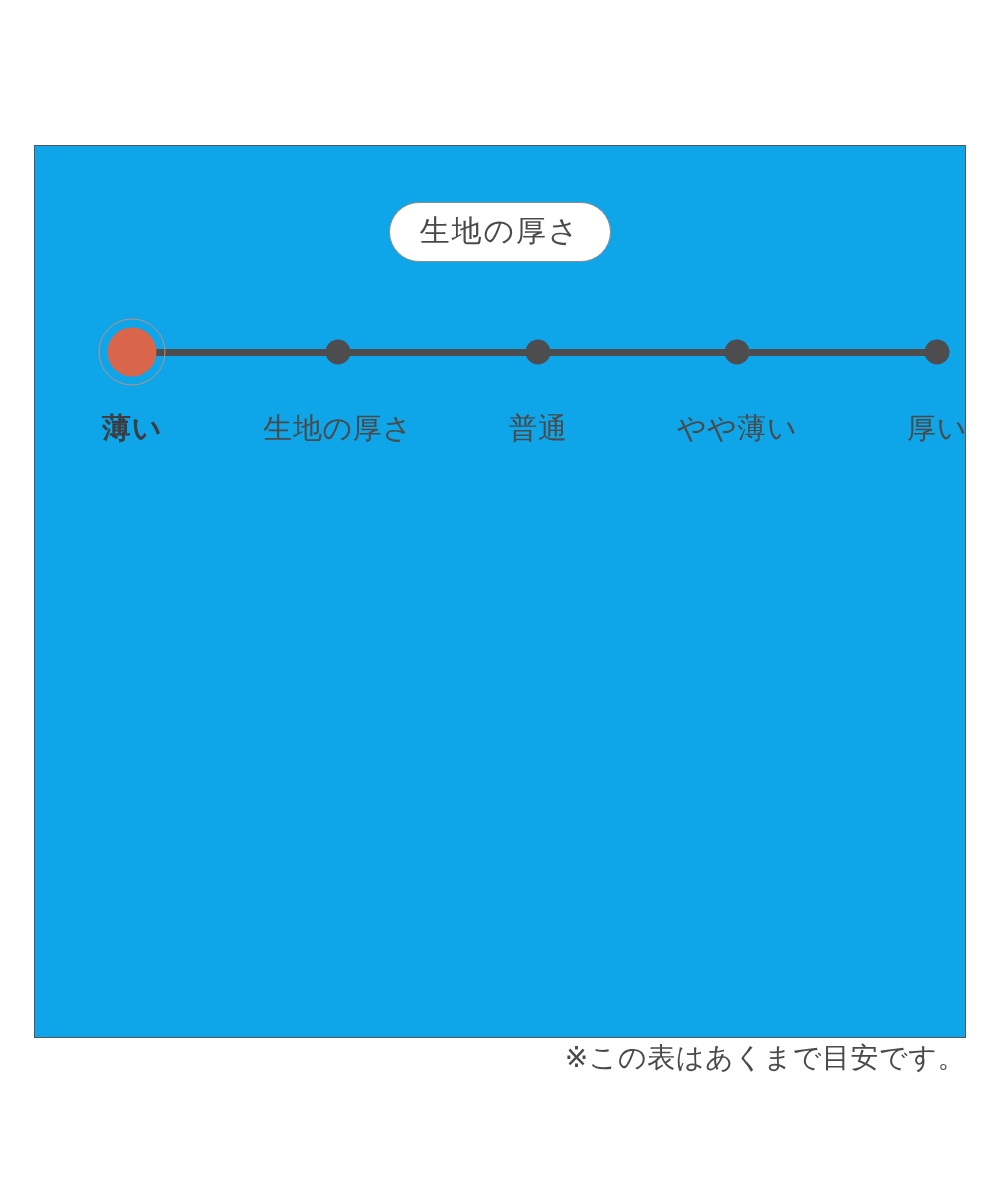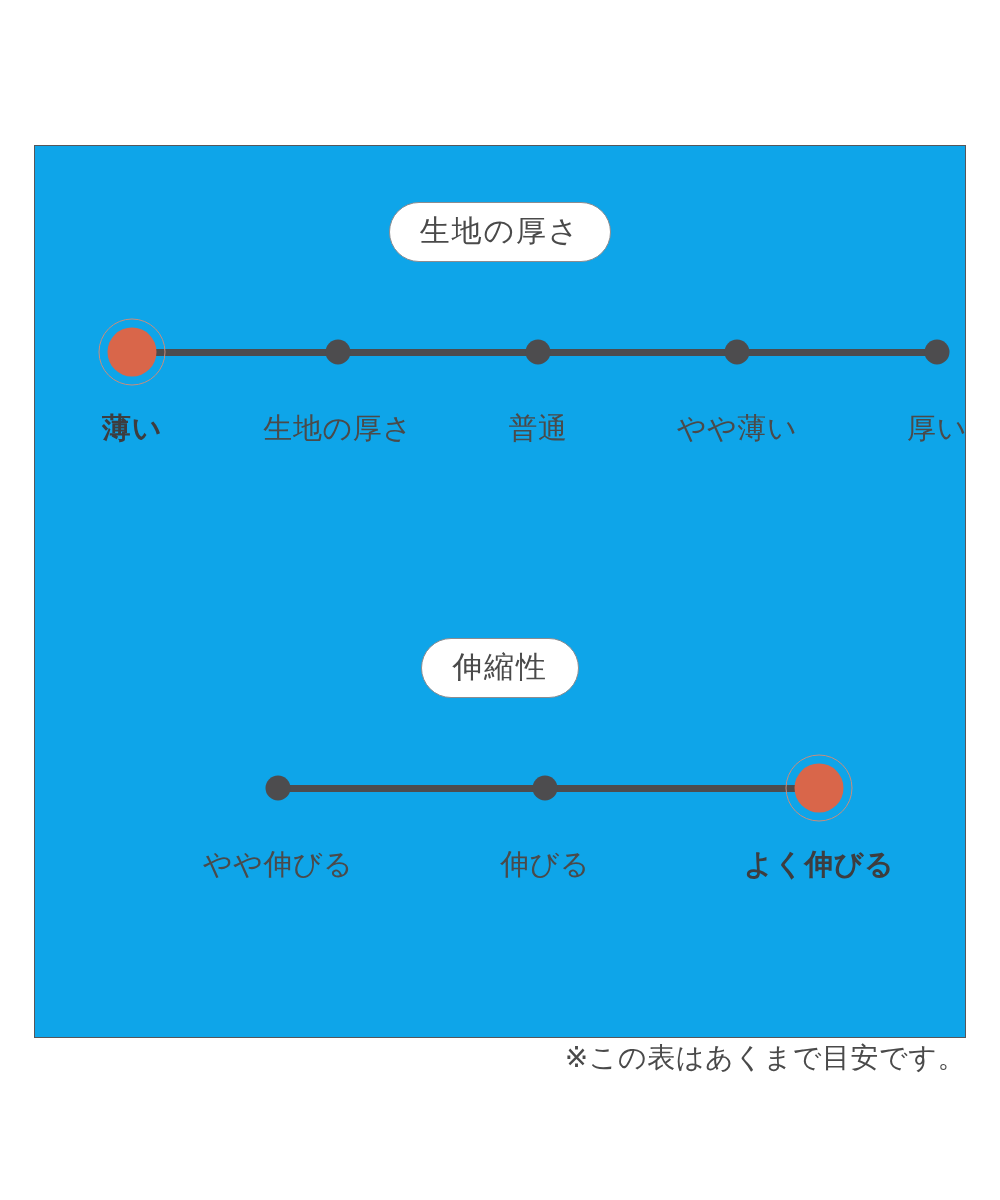--- a/index.html
+++ b/index.html
@@ -194,48 +194,18 @@
           <div class="point" style="left:902px">
 
             <span class="point__dot"></span>
             <span class="point__label">厚い</span>
           </div>
 
         </div>
       </div>
     </div>
 
-    <div class="section section--stretch">
-      <div class="pill-wrap">
-        <span class="pill">伸縮性</span>
-      </div>
-
-      <div class="scale scale--stretch">
-        <div class="scale__track"></div>
-        <div class="scale__points">
-
-          <div class="point" style="left:243px">
-
-            <span class="point__dot"></span>
-            <span class="point__label">やや伸びる</span>
-          </div>
-
-          <div class="point" style="left:510px">
-
-            <span class="point__dot"></span>
-            <span class="point__label">伸びる</span>
-          </div>
-
-          <div class="point is-active" style="left:784px">
-            <span class="point__ring"></span>
-            <span class="point__dot"></span>
-            <span class="point__label">よく伸びる</span>
-          </div>
-
-        </div>
-      </div>
-    </div>
 
   </div>
 
   <div class="footnote">※この表はあくまで目安です。</div>
 
 </div>
 
 </body></html>

